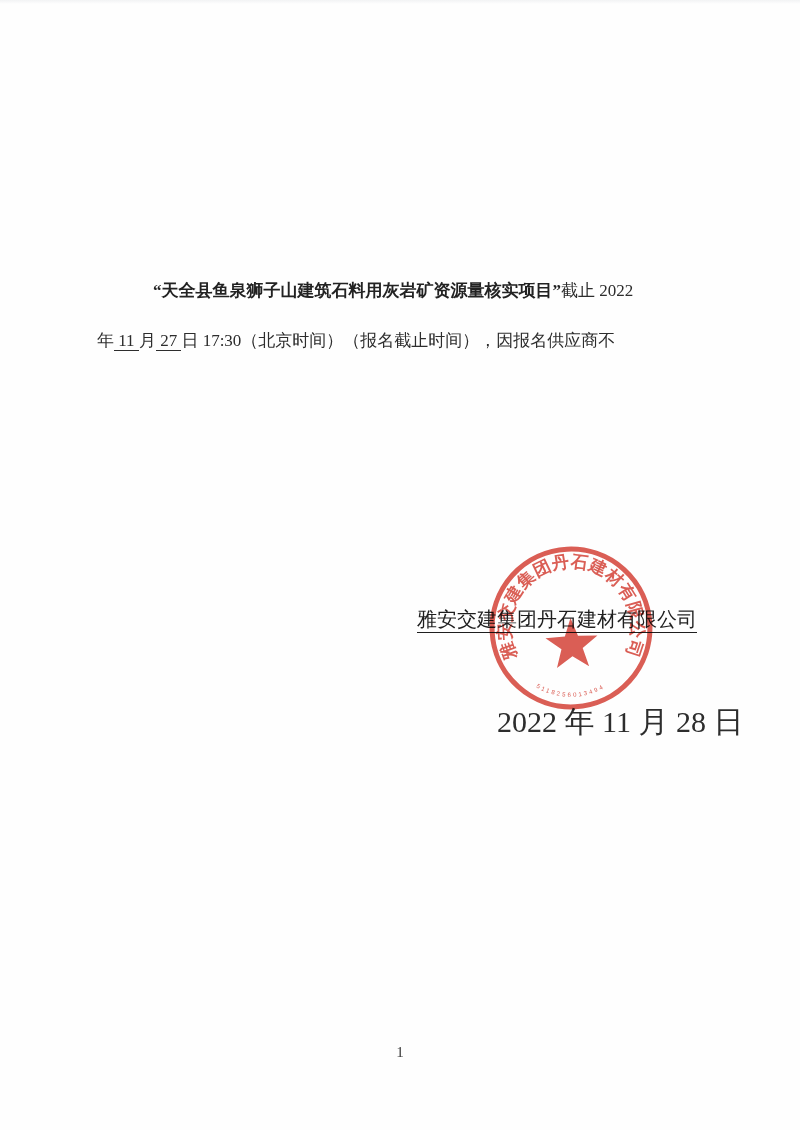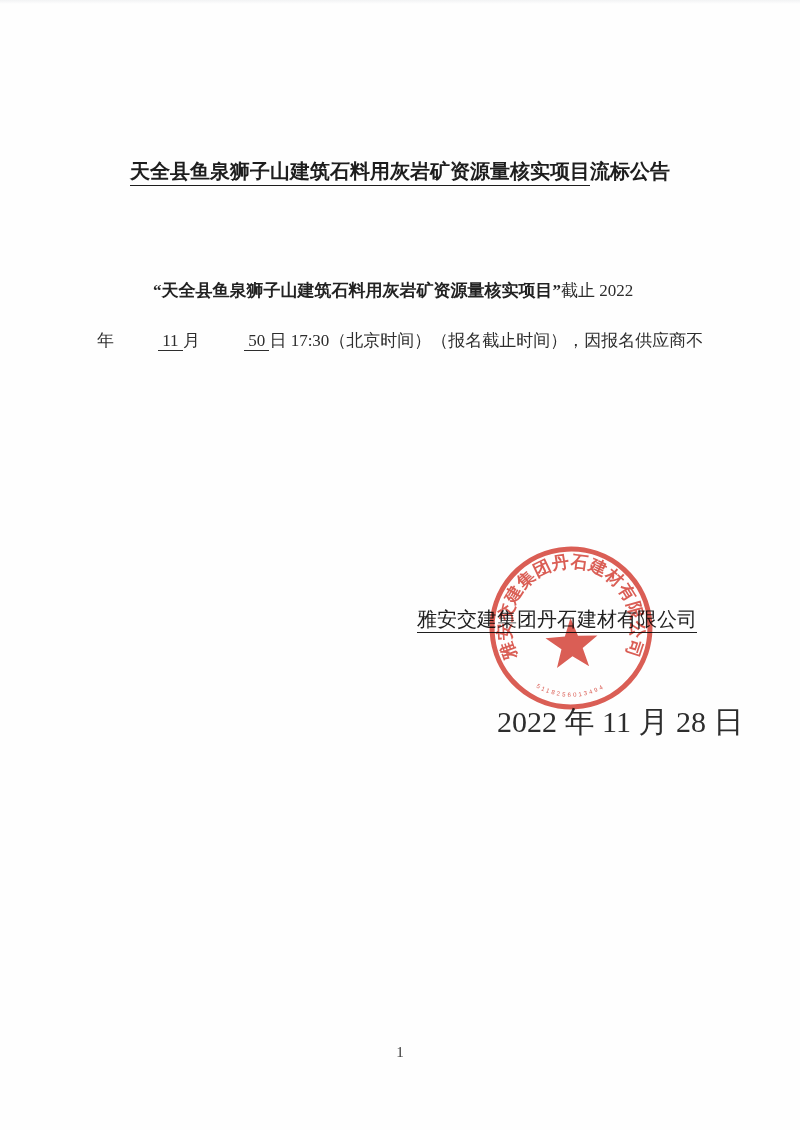--- a/index.html
+++ b/index.html
@@ -44,21 +44,20 @@
   .p-line {
     height: 50px;
     line-height: 50px;
     white-space: nowrap;
   }
   .p-line.indent { padding-left: 56px; }
   .bold-quote { font-weight: bold; color: #222; }
   .u-num {
     border-bottom: 1.4px solid #2d2d2d;
     white-space: pre;
-    margin-left: 44px;
   }
   .signature-company {
     position: absolute;
     top: 605px;
     right: 103px;
     font-size: 20px;
     line-height: 28px;
     color: #1f1f1f;
     white-space: nowrap;
     z-index: 1;
@@ -95,30 +94,27 @@
     text-align: center;
     font-size: 15px;
     color: #3a3a3a;
   }
 </style>
 </head>
 <body>
 
 <div class="page">
 
-  <div class="doc-title">
-    <span class="u-part">天全县鱼泉狮子山建筑石料用灰岩矿资源量核实项目</span><span>流标公告</span>
-  </div>
 
   <div class="paragraph">
     <div class="p-line indent">
       <span class="bold-quote">“天全县鱼泉狮子山建筑石料用灰岩矿资源量核实项目”</span><span>截止 2022</span>
     </div>
     <div class="p-line">
-      <span>年</span><span class="u-num"> 11 </span><span>月</span><span class="u-num"> 50 </span><span>日 17:30（北京时间）（报名截止时间），因报名供应商不</span>
+      <span>年</span><span class="u-num"> 11 </span><span>月</span><span class="u-num"> 27 </span><span>日 17:30（北京时间）（报名截止时间），因报名供应商不</span>
     </div>
   </div>
 
   <div class="signature-company">
     <span class="u-part">雅安交建集团丹石建材有限公司</span>
   </div>
 
   <svg class="stamp" viewBox="0 0 168 168" xmlns="http://www.w3.org/2000/svg">
     <defs>
       <path id="arcTop" d="M 29.6 109.4 A 60 60 0 1 1 138.4 109.4" fill="none"></path>

